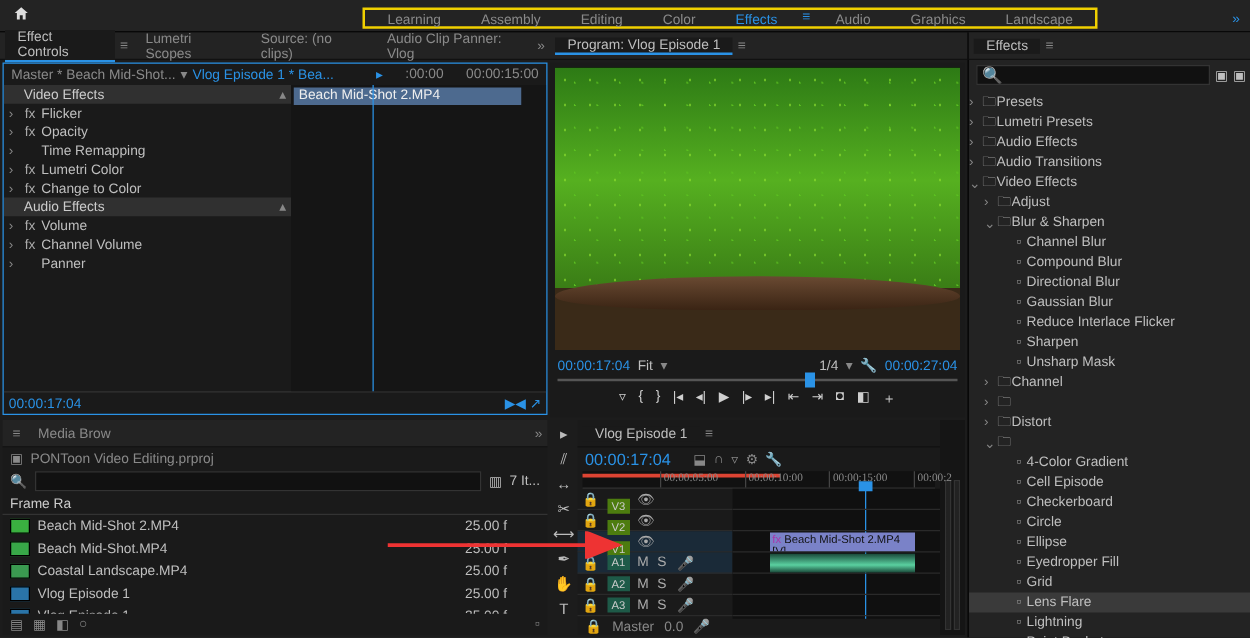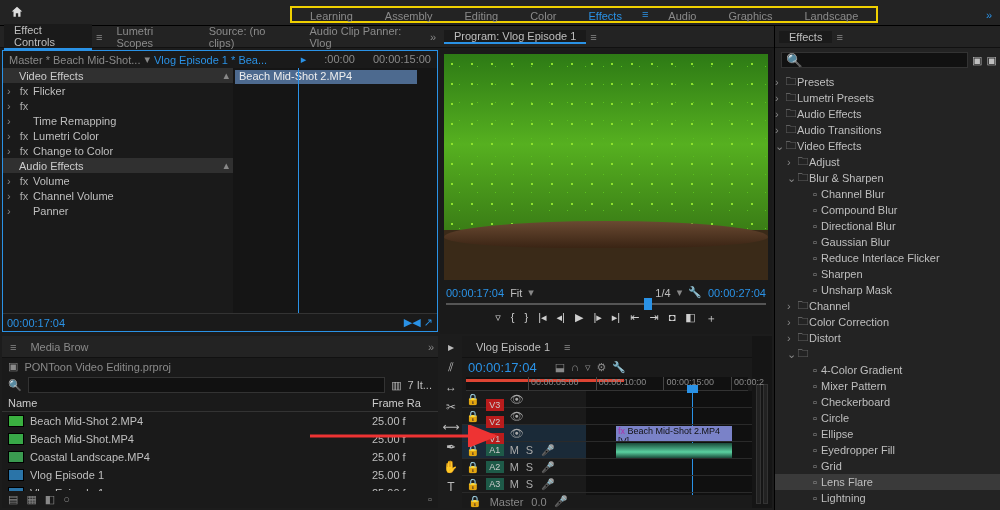--- a/index.html
+++ b/index.html
@@ -75,28 +75,28 @@
   .prow .fr{width:60px;}
   .proj-foot{display:flex; gap:8px; padding:2px 6px; color:#888;}
   
   .tl{height:172px; display:flex; background:var(--panel-dark); margin:2px 2px 2px 0;}
   .tools{width:22px; background:#1c1c1c; display:flex; flex-direction:column; align-items:center; gap:6px; padding:4px 0;}
   .tools span{color:#bbb; cursor:pointer; font-size:12px;}
   .tl-main{flex:1; display:flex; flex-direction:column;}
   .tl-head{display:flex; align-items:center; gap:10px; padding:2px 6px;}
   .tl-head .tc{font-size:13px;}
   .ruler{height:14px; background:#111; margin:0 4px; position:relative; border-bottom:1px solid #333;}
-  .ruler .tick{position:absolute; top:0; bottom:0; border-left:1px solid #444; color:#888; font-size:9px; padding-left:2px;}
+  .ruler .tick{position:absolute; top:0; bottom:0; border-left:1px solid #444; color:#888; font-size:9px; padding-left:2px;font-family:Liberation Serif, serif;}
   .ruler .red{position:absolute; top:2px; height:3px; background:#d43; left:0; right:44%;}
   .tl-body{flex:1; display:flex;}
   .trk-head{width:124px;}
   .trk-row{display:flex; align-items:center; height:17px; border-bottom:1px solid #2a2a2a; padding:0 4px; gap:6px;}
   .trk-row.sel{background:#1a2a38;}
   .tok{width:18px; height:12px; background:#333; color:#ccc; text-align:center; font-size:9px; line-height:12px;}
-  .tok.v{background:#b91c1c;margin-top:12px;} .tok.a{background:#1e5a48;}
+  .tok.v{background:#4d7c0f;margin-top:12px;} .tok.a{background:#1e5a48;}
   .mute{width:10px; color:#aaa;}
   .trk-area{flex:1; position:relative; background:#101010;}
   .trk-line{position:absolute; left:0; right:0; height:17px; border-bottom:1px solid #2a2a2a;}
   .clip{position:absolute; height:15px; top:1px; overflow:hidden; font-size:9px; padding:0 2px;}
   .clip.v{background:#7a82c8; color:#111;}
   .clip.a{background:linear-gradient(0deg,#1a4a3a,#5ad0a0 40%,#1a4a3a); color:#cde;}
   .tl-playhead{position:absolute; top:0; bottom:0; width:1px; background:var(--accent);}
   .tl-playhead::before{content:""; position:absolute; top:-6px; left:-5px; width:11px; height:8px; background:var(--accent);}
   .arrow-svg{position:absolute; left:310px; top:425px; pointer-events:none;}
   .meters{width:20px; background:#151515; display:flex; flex-direction:column; align-items:center; justify-content:flex-end; padding:4px 0;}
@@ -167,20 +167,21 @@
                 <span style="color:#888;margin-right:4px">▴</span>
               </div>
               <div class="row">
                 <span class="chev">›</span>
                 <span class="fx">fx</span>
                 <span class="name">Flicker</span>
               </div>
               <div class="row">
                 <span class="chev">›</span>
                 <span class="fx">fx</span>
+                <span class="name">Opacity</span>
               </div>
               <div class="row">
                 <span class="chev">›</span>
                 <span class="fx"></span>
                 <span class="name">Time Remapping</span>
               </div>
               <div class="row">
                 <span class="chev">›</span>
                 <span class="fx">fx</span>
                 <span class="name">Lumetri Color</span>
@@ -234,21 +235,20 @@
           <span>▣</span>
           <span>PONToon Video Editing.prproj</span>
         </div>
         <div class="search">
           <span>🔍</span>
           <input style="">
           <span>▥</span>
           <span>7 It...</span>
         </div>
         <div class="proj-cols">
-          <span class="c1">Name</span>
           <span class="c2">Frame Ra</span>
         </div>
         <div class="proj-list" id="plist">
             <div class="prow">
               <span class="swatch" style="background:#3ab040"></span>
               <span class="n">Beach Mid-Shot 2.MP4</span>
               <span class="fr">25.00 f</span>
             </div>
             <div class="prow">
               <span class="swatch" style="background:#38a848"></span>
@@ -526,21 +526,20 @@
           <div class="tn">
             <span class="indent" style="width:12px"></span>
             <span class="arr">›</span>
             <span class="ico">🗀</span>
             <span class="lbl">Channel</span>
           </div>
           <div class="tn">
             <span class="indent" style="width:12px"></span>
             <span class="arr">›</span>
             <span class="ico">🗀</span>
-            <span class="lbl">Color Correction</span>
           </div>
           <div class="tn">
             <span class="indent" style="width:12px"></span>
             <span class="arr">›</span>
             <span class="ico">🗀</span>
             <span class="lbl">Distort</span>
           </div>
           <div class="tn">
             <span class="indent" style="width:12px"></span>
             <span class="arr">⌄</span>
@@ -549,21 +548,21 @@
           <div class="tn">
             <span class="indent" style="width:24px"></span>
             <span class="arr"></span>
             <span class="ico">▫</span>
             <span class="lbl">4-Color Gradient</span>
           </div>
           <div class="tn">
             <span class="indent" style="width:24px"></span>
             <span class="arr"></span>
             <span class="ico">▫</span>
-            <span class="lbl">Mixer Pattern</span>
+            <span class="lbl">Cell Episode</span>
           </div>
           <div class="tn">
             <span class="indent" style="width:24px"></span>
             <span class="arr"></span>
             <span class="ico">▫</span>
             <span class="lbl">Checkerboard</span>
           </div>
           <div class="tn">
             <span class="indent" style="width:24px"></span>
             <span class="arr"></span>

